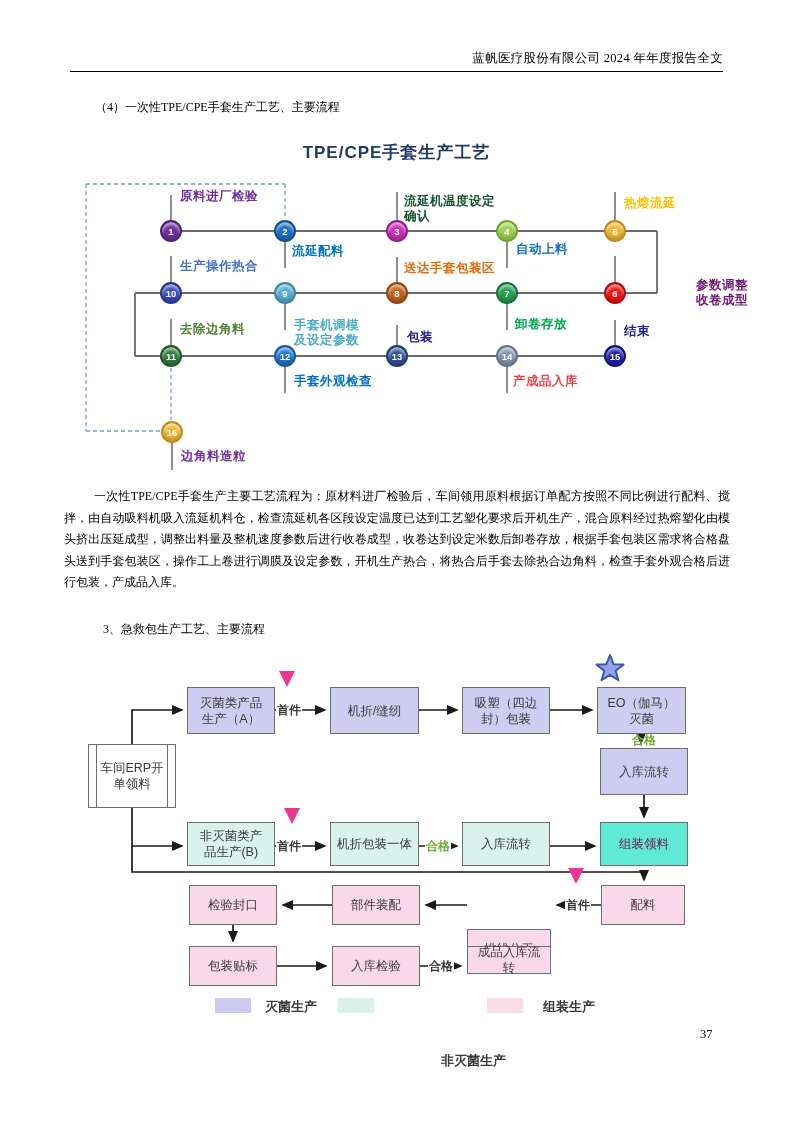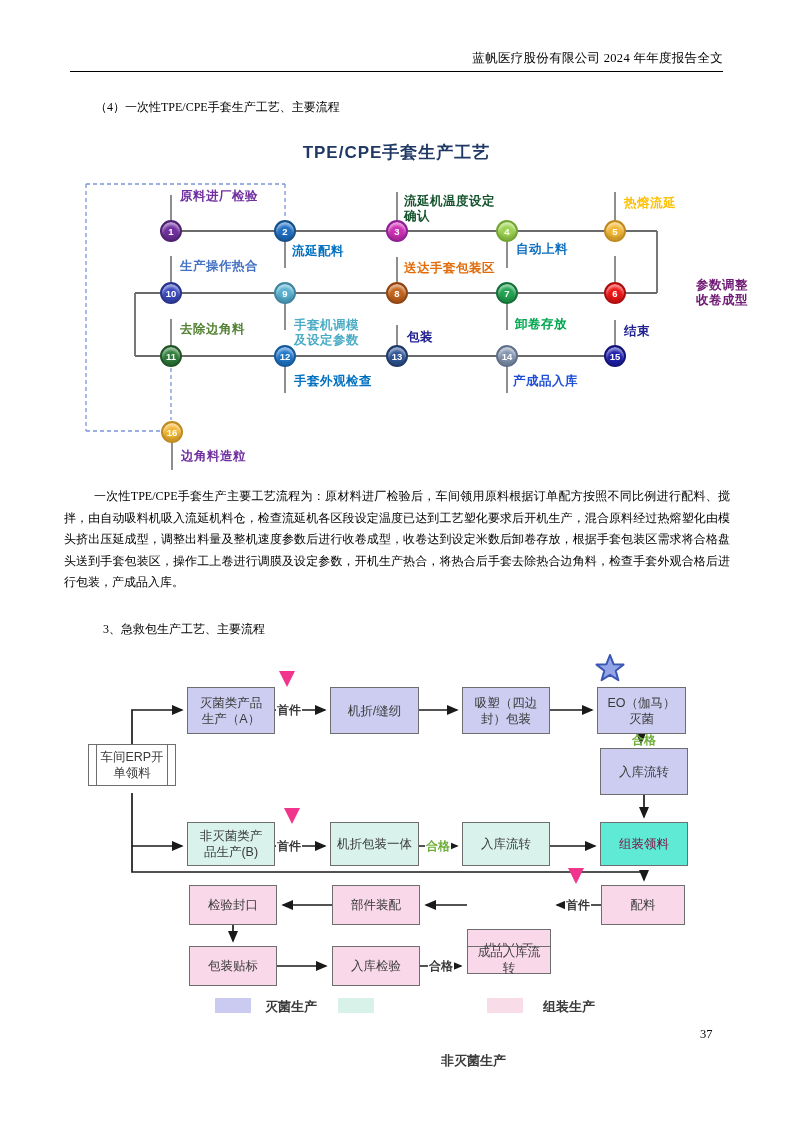--- a/index.html
+++ b/index.html
@@ -116,21 +116,21 @@
 及设定参数</div>
     <div class="gnode" style="left: 160px; top: 282px; background: rgb(58, 73, 190); border-color: rgb(40, 51, 140);">10</div>
     <div class="glabel" style="left: 180px; top: 259px; color: rgb(68, 114, 196);">生产操作热合</div>
     <div class="gnode" style="left: 160px; top: 345px; background: rgb(47, 125, 59); border-color: rgb(31, 85, 39);">11</div>
     <div class="glabel" style="left: 180px; top: 322px; color: rgb(84, 130, 53);">去除边角料</div>
     <div class="gnode" style="left: 274px; top: 345px; background: rgb(31, 120, 204); border-color: rgb(21, 90, 154);">12</div>
     <div class="glabel" style="left: 294px; top: 374px; color: rgb(0, 112, 192);">手套外观检查</div>
     <div class="gnode" style="left: 386px; top: 345px; background: rgb(47, 85, 151); border-color: rgb(32, 58, 104);">13</div>
     <div class="glabel" style="left: 407px; top: 330px; color: rgb(32, 32, 143);">包装</div>
     <div class="gnode" style="left: 496px; top: 345px; background: rgb(132, 150, 176); border-color: rgb(95, 112, 138);">14</div>
-    <div class="glabel" style="left: 513px; top: 374px; color: #1d4ed8;">产成品入库</div>
+    <div class="glabel" style="left: 513px; top: 374px; color: #ef4444;">产成品入库</div>
     <div class="gnode" style="left: 604px; top: 345px; background: rgb(31, 31, 174); border-color: rgb(20, 20, 120);">15</div>
     <div class="glabel" style="left: 624px; top: 324px; color: rgb(32, 32, 143);">结束</div>
     <div class="gnode" style="left: 161px; top: 421px; background: rgb(242, 182, 50); border-color: rgb(192, 138, 32);">16</div>
     <div class="glabel" style="left: 181px; top: 449px; color: rgb(112, 48, 160);">边角料造粒</div>
   </div>
 
 <div class="para">一次性TPE/CPE手套生产主要工艺流程为：原材料进厂检验后，车间领用原料根据订单配方按照不同比例进行配料、搅拌，由自动吸料机吸入流延机料仓，检查流延机各区段设定温度已达到工艺塑化要求后开机生产，混合原料经过热熔塑化由模头挤出压延成型，调整出料量及整机速度参数后进行收卷成型，收卷达到设定米数后卸卷存放，根据手套包装区需求将合格盘头送到手套包装区，操作工上卷进行调膜及设定参数，开机生产热合，将热合后手套去除热合边角料，检查手套外观合格后进行包装，产成品入库。</div>
 
 <div class="sec-heading sec3">3、急救包生产工艺、主要流程</div>
 
@@ -162,21 +162,21 @@
     </g>
   </svg>
   <div id="legend-root">
       <div class="lgd-sw" style="left: 215px; top: 998px; background: rgb(203, 203, 242);"></div>
       <div class="lgd-lb" style="left: 265px; top: 998px;">灭菌生产</div>
       <div class="lgd-sw" style="left: 338px; top: 998px; background: rgb(216, 242, 234);"></div>
       <div class="lgd-lb" style="left: 393px; top: 1052px; margin-left: 48px;">非灭菌生产</div>
       <div class="lgd-sw" style="left: 487px; top: 998px; background: rgb(248, 220, 232);"></div>
       <div class="lgd-lb" style="left: 543px; top: 998px;">组装生产</div>
     </div>
-<div class="fbox plain" style="left: 88px; top: 744px; width: 88px; height: 42px;">车间ERP开单领料</div>
+<div class="fbox plain" style="left: 88px; top: 744px; width: 88px; height: 64px;">车间ERP开单领料</div>
     <div class="fbox lavender" style="left: 187px; top: 687px; width: 88px; height: 47px;">灭菌类产品生产（A）</div>
     <div class="fbox lavender" style="left: 330px; top: 687px; width: 89px; height: 47px;">机折/缝纫</div>
     <div class="fbox lavender" style="left: 462px; top: 687px; width: 88px; height: 47px;">吸塑（四边封）包装</div>
     <div class="fbox lavender" style="left: 597px; top: 687px; width: 89px; height: 47px;">EO（伽马）灭菌</div>
     <div class="fbox lavender" style="left: 600px; top: 748px; width: 88px; height: 47px;">入库流转</div>
     <div class="fbox cyan" style="left: 187px; top: 822px; width: 88px; height: 44px;">非灭菌类产品生产(B)</div>
     <div class="fbox cyan" style="left: 330px; top: 822px; width: 89px; height: 44px;">机折包装一体</div>
     <div class="fbox cyan" style="left: 462px; top: 822px; width: 88px; height: 44px;">入库流转</div>
     <div class="fbox magenta" style="left: 600px; top: 822px; width: 88px; height: 44px;">组装领料</div>
     <div class="fbox pink" style="left: 601px; top: 885px; width: 84px; height: 40px;">配料</div>

